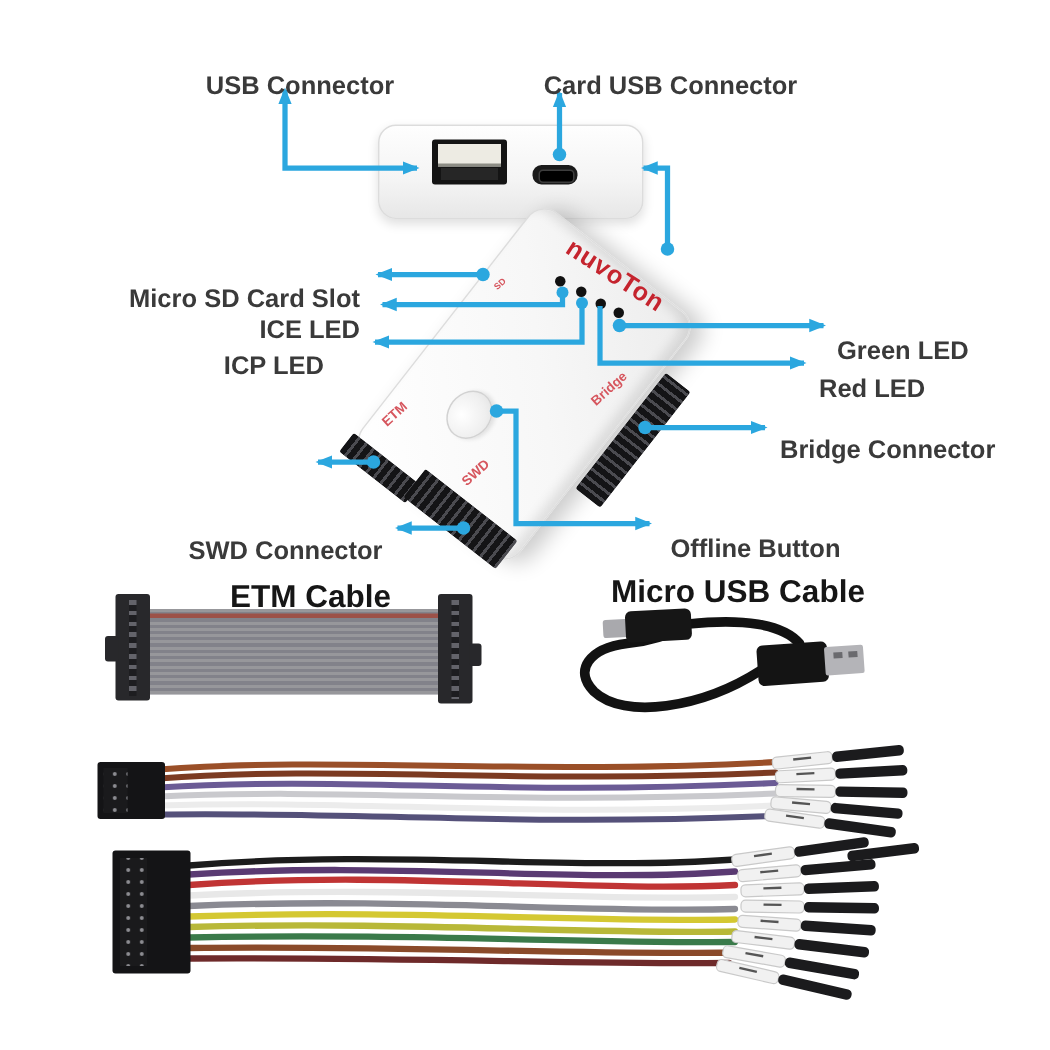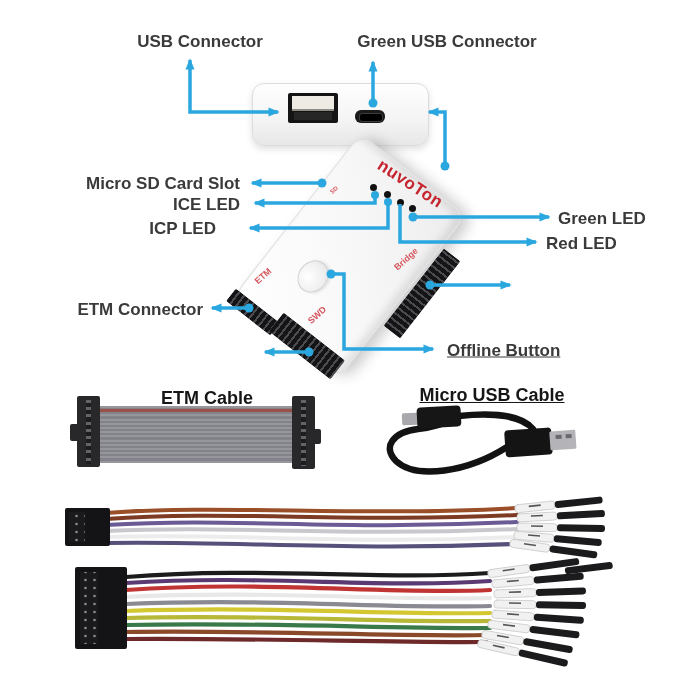--- a/index.html
+++ b/index.html
@@ -1,24 +1,24 @@
 <!DOCTYPE html>
 <html><head>
 <meta charset="utf-8">
 <style>
   html,body{margin:0;padding:0;background:#fff;}
   .canvas{position:relative;width:700px;height:700px;background:#ffffff;overflow:hidden;
           font-family:"Liberation Sans", sans-serif;}
   .abs{position:absolute;}
   
   .lbl{position:absolute;font-size:17px;font-weight:600;color:#3a3a3a;white-space:nowrap;
-       transform:translate(-50%,-50%);line-height:1;}
+       transform:translate(-50%,-50%);line-height:1;margin-top:16px;}
   .lbl.anchor-left{transform:translateY(-50%);text-align:center;}
   .lbl.anchor-right{transform:translateY(-50%);text-align:right;}
-  .lbl-bold{position:absolute;font-size:18px;font-weight:800;color:#161616;white-space:nowrap;
+  .lbl-bold{position:absolute;font-size:21px;font-weight:800;color:#161616;white-space:nowrap;
        transform:translate(-50%,-50%);line-height:1;}
   
   .side-device{left:252px;top:83px;width:175px;height:61px;border-radius:12px;
       background:linear-gradient(180deg,#fefefe 0%,#f4f4f4 60%,#e7e7e7 100%);
       border:1px solid #dcdcdc;box-shadow:0 3px 7px rgba(0,0,0,.13);}
   .usb-port{left:287px;top:92px;width:50px;height:30px;background:#141414;border-radius:2px;}
   .usb-tongue{left:4px;top:3px;width:42px;height:13px;background:#edebe3;border-bottom:2px solid #8d8d85;}
   .usb-lower{left:6px;top:19px;width:38px;height:8px;background:#262626;}
   .micro-port{left:354px;top:109px;width:30px;height:13px;background:#1a1a1a;border-radius:6px;}
   .micro-inner{left:4px;top:3px;width:22px;height:7px;background:#000;border:1px solid #3d3d3d;border-radius:3px;}
@@ -237,25 +237,26 @@
       <line x1="249" y1="308" x2="212" y2="308" marker-end="url(#ah)"></line>
       <circle cx="249" cy="308" r="4.5" stroke="none"></circle>
       <line x1="309" y1="352" x2="265" y2="352" marker-end="url(#ah)"></line>
       <circle cx="309" cy="352" r="4.5" stroke="none"></circle>
       <polyline points="331,274 344,274 344,349 433,349" fill="none" marker-end="url(#ah)"></polyline>
       <circle cx="331" cy="274" r="4.5" stroke="none"></circle>
     </g>
   </svg>
 
   <div class="lbl" style="left:200px;top:41px;">USB Connector</div>
-  <div class="lbl" style="left:447px;top:41px;">Green USB Connector</div>
+  <div class="lbl" style="left:447px;top:41px;">Card USB Connector</div>
   <div class="lbl anchor-right" style="right:460px;top:183px;">Micro SD Card Slot</div>
   <div class="lbl anchor-right" style="right:460px;top:204px;">ICE LED</div>
   <div class="lbl anchor-right" style="right:484px;top:228px;">ICP LED</div>
   <div class="lbl anchor-left" style="left:558px;top:218px;">Green LED</div>
   <div class="lbl anchor-left" style="left:546px;top:243px;">Red LED</div>
-  <div class="lbl anchor-right" style="right:497px;top:309px;">ETM Connector</div>
-  <div class="lbl anchor-left" style="left:447px;top:350px;text-decoration:underline;">Offline Button</div>
+  <div class="lbl anchor-left" style="left:520px;top:284px;">Bridge Connector</div>
+  <div class="lbl anchor-right" style="right:445px;top:351px;">SWD Connector</div>
+  <div class="lbl anchor-left" style="left:447px;top:350px;">Offline Button</div>
 
   <div class="lbl-bold" style="left:207px;top:398px;">ETM Cable</div>
-  <div class="lbl-bold" style="left:492px;top:395px;text-decoration:underline;">Micro USB Cable</div>
+  <div class="lbl-bold" style="left:492px;top:395px;">Micro USB Cable</div>
 
 </div>
 
 </body></html>

